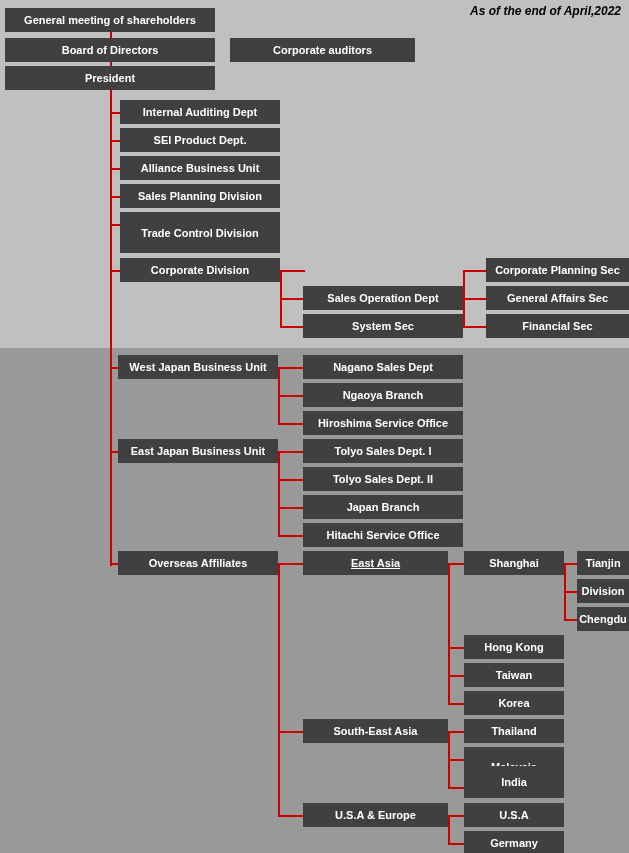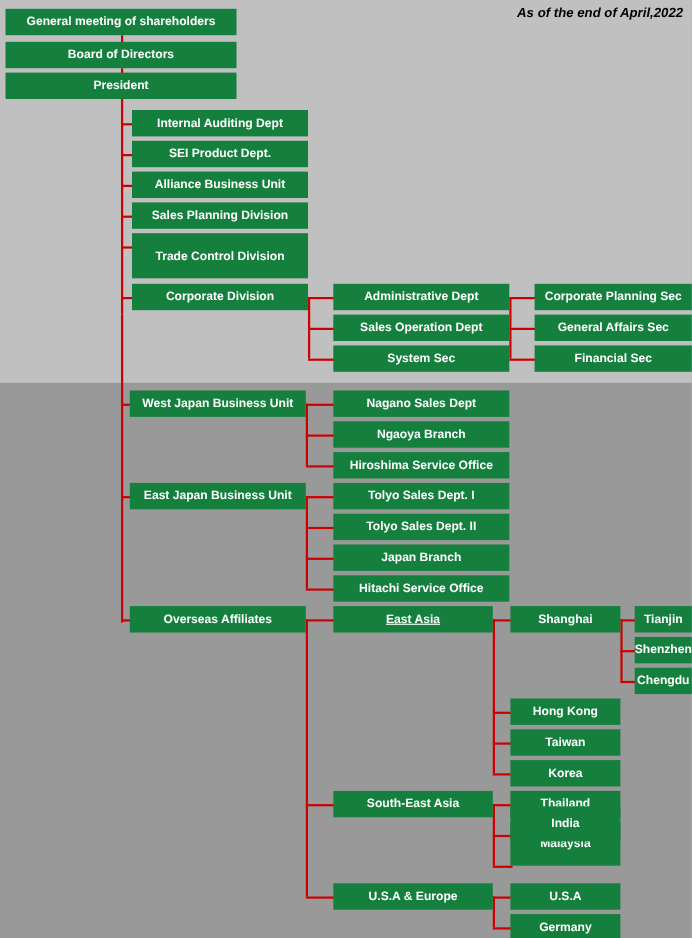--- a/index.html
+++ b/index.html
@@ -12,21 +12,21 @@
       position: relative;
       overflow: hidden;
     }
     .chart-area {
       position: relative;
       width: 629px;
       min-height: 853px;
     }
     .node {
       position: absolute;
-      background: #15803d;
+      background: #404040;
       color: white;
       font-weight: bold;
       font-size: 11px;
       text-align: center;
       padding: 3px 5px;
       white-space: nowrap;
       display: flex;
       align-items: center;
       justify-content: center;
     }
@@ -122,51 +122,51 @@
   <div class="line-v" style="left:448px; top:731px; height:56px;"></div>
   <div class="line-h" style="left:448px; top:759px; width:18px;"></div>
   <div class="line-h" style="left:448px; top:787px; width:18px;"></div>
 
   <div class="line-h" style="left:448px; top:815px; width:18px;"></div>
   <div class="line-v" style="left:448px; top:815px; height:28px;"></div>
   <div class="line-h" style="left:448px; top:843px; width:18px;"></div>
 
 <div class="node" style="left: 5px; top: 8px; width: 210px; height: 24px;">General meeting of  shareholders</div>
     <div class="node" style="left: 5px; top: 38px; width: 210px; height: 24px;">Board of Directors</div>
+    <div class="node" style="left: 230px; top: 38px; width: 185px; height: 24px;">Corporate auditors</div>
     <div class="node" style="left: 5px; top: 66px; width: 210px; height: 24px;">President</div>
     <div class="node" style="left: 120px; top: 100px; width: 160px; height: 24px;">Internal Auditing Dept</div>
     <div class="node" style="left: 120px; top: 128px; width: 160px; height: 24px;">SEI Product Dept.</div>
     <div class="node" style="left: 120px; top: 156px; width: 160px; height: 24px;">Alliance Business Unit</div>
     <div class="node" style="left: 120px; top: 184px; width: 160px; height: 24px;">Sales Planning Division</div>
     <div class="node" style="left: 120px; top: 212px; width: 160px; height: 41px;">Trade Control Division</div>
     <div class="node" style="left: 120px; top: 258px; width: 160px; height: 24px;">Corporate Division</div>
-    <div class="node" style="left: 303px; top: 258px; width: 160px; height: 24px;">Administrative Dept</div>
     <div class="node" style="left: 486px; top: 258px; width: 143px; height: 24px;">Corporate Planning Sec</div>
     <div class="node" style="left: 486px; top: 286px; width: 143px; height: 24px;">General Affairs Sec</div>
     <div class="node" style="left: 303px; top: 286px; width: 160px; height: 24px;">Sales Operation Dept</div>
     <div class="node" style="left: 303px; top: 314px; width: 160px; height: 24px;">System Sec</div>
     <div class="node" style="left: 486px; top: 314px; width: 143px; height: 24px;">Financial Sec</div>
     <div class="node" style="left: 118px; top: 355px; width: 160px; height: 24px;">West Japan Business Unit</div>
     <div class="node" style="left: 303px; top: 355px; width: 160px; height: 24px;">Nagano Sales Dept</div>
     <div class="node" style="left: 303px; top: 383px; width: 160px; height: 24px;">Ngaoya Branch</div>
     <div class="node" style="left: 303px; top: 411px; width: 160px; height: 24px;">Hiroshima Service Office</div>
     <div class="node" style="left: 118px; top: 439px; width: 160px; height: 24px;">East Japan Business Unit</div>
     <div class="node" style="left: 303px; top: 439px; width: 160px; height: 24px;">Tolyo Sales Dept. I</div>
     <div class="node" style="left: 303px; top: 467px; width: 160px; height: 24px;">Tolyo Sales Dept. II</div>
     <div class="node" style="left: 303px; top: 495px; width: 160px; height: 24px;">Japan Branch</div>
     <div class="node" style="left: 303px; top: 523px; width: 160px; height: 24px;">Hitachi Service Office</div>
     <div class="node" style="left: 118px; top: 551px; width: 160px; height: 24px;">Overseas Affiliates</div>
     <div class="node" style="left: 303px; top: 551px; width: 145px; height: 24px; text-decoration: underline;">East Asia</div>
     <div class="node" style="left: 464px; top: 551px; width: 100px; height: 24px;">Shanghai</div>
     <div class="node" style="left: 577px; top: 551px; width: 52px; height: 24px;">Tianjin</div>
-    <div class="node" style="left: 577px; top: 579px; width: 52px; height: 24px;">Shenzhen</div>
+    <div class="node" style="left: 577px; top: 579px; width: 52px; height: 24px;">Division</div>
     <div class="node" style="left: 577px; top: 607px; width: 52px; height: 24px;">Chengdu</div>
     <div class="node" style="left: 464px; top: 635px; width: 100px; height: 24px;">Hong Kong</div>
     <div class="node" style="left: 464px; top: 663px; width: 100px; height: 24px;">Taiwan</div>
     <div class="node" style="left: 464px; top: 691px; width: 100px; height: 24px;">Korea</div>
     <div class="node" style="left: 303px; top: 719px; width: 145px; height: 24px;">South-East Asia</div>
     <div class="node" style="left: 464px; top: 719px; width: 100px; height: 24px;">Thailand</div>
     <div class="node" style="left: 464px; top: 747px; width: 100px; height: 40px;">Malaysia</div>
-    <div class="node" style="left: 464px; top: 733px; width: 100px; height: 32px;">India</div>
+    <div class="node" style="left: 464px; top: 766px; width: 100px; height: 32px;">India</div>
     <div class="node" style="left: 303px; top: 803px; width: 145px; height: 24px;">U.S.A &amp; Europe</div>
     <div class="node" style="left: 464px; top: 803px; width: 100px; height: 24px;">U.S.A</div>
     <div class="node" style="left: 464px; top: 831px; width: 100px; height: 24px;">Germany</div>
   </div>
 
 </body></html>

